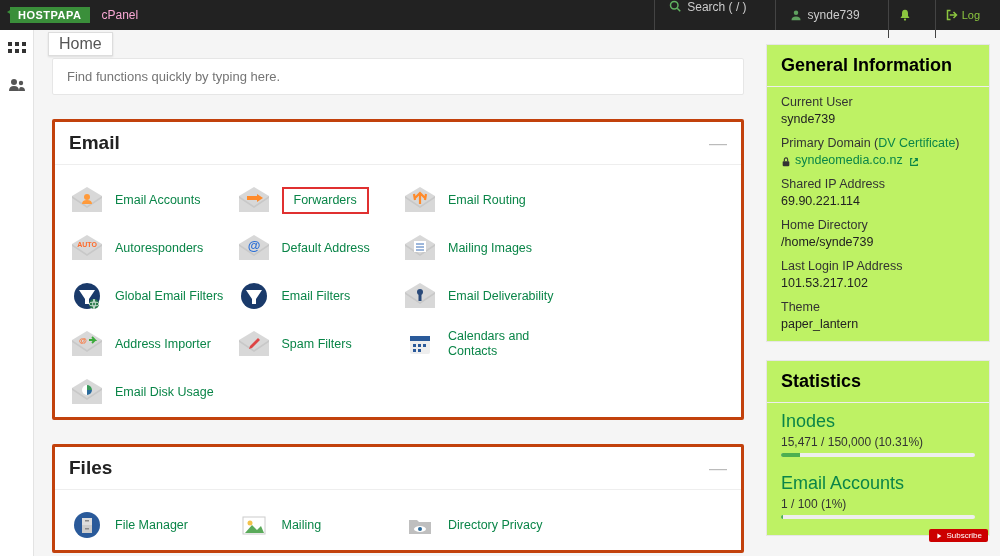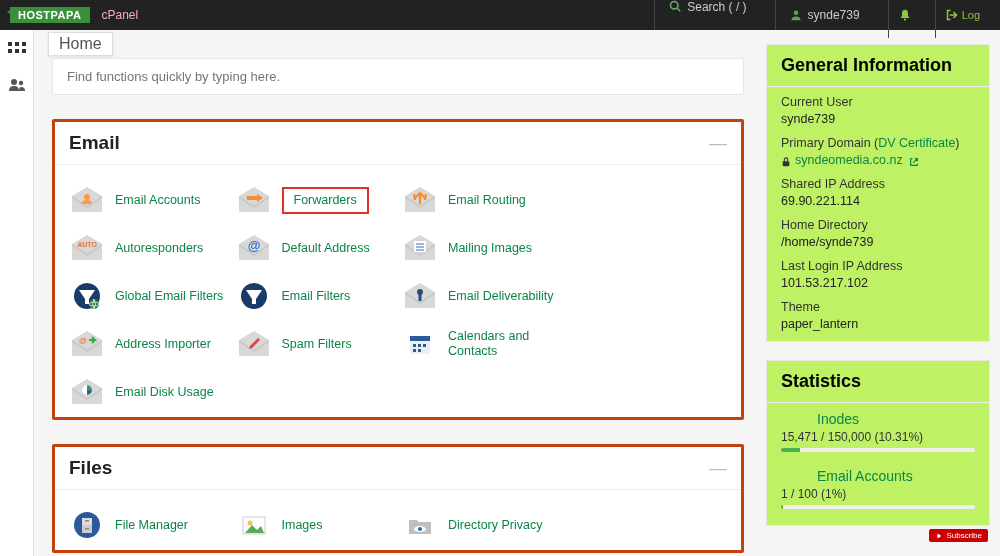--- a/index.html
+++ b/index.html
@@ -45,21 +45,21 @@
 .info-row { padding: 8px 14px 2px 14px; }
 .info-label { color: #333; font-size: 12.5px; margin-bottom: 3px; }
 .info-label .dv { color: #0a8548; }
 .info-val { color: #222; font-size: 12.5px; }
 .lockline { display: flex; align-items: flex-end; gap: 4px; }
 .lockline svg { width: 10px; height: 10px; }
 .link-green { color: #0a8548; }
 .ext-ic { width: 10px; height: 10px; margin-left: 2px; color: #0a8548; }
 .server-info { color: #0a8548; padding: 8px 14px 4px 14px; font-size: 12.5px; }
 
-.stat-head { color: #0a8548; font-size: 14px; margin-bottom: 3px; margin-left: 36px; }
+.stat-head { color: #0a8548; font-size: 18px; margin-bottom: 3px; }
 .stat-val { color: #333; font-size: 12px; margin-bottom: 4px; }
 .prog { height: 4px; background: #eee; border-radius: 2px; overflow: hidden; margin-bottom: 6px; }
 .prog-fill { height: 100%; background: #4caf50; }
 
 .subscribe-badge { position: fixed; bottom: 14px; right: 12px; background: #cc0000; color: #fff; font-size: 8px; padding: 2px 6px; border-radius: 2px; display: flex; align-items: center; gap: 3px; }
 .subscribe-badge svg { width: 8px; height: 8px; }
 
 
 .env-base { fill: #d8d8d8; }
 .env-flap { fill: #c8c8c8; }
@@ -307,21 +307,21 @@
           <span class="item-label">File Manager</span>
         </div>
         <div class="item">
           <span class="item-ic">
               <svg viewBox="0 0 34 28">
                 <rect x="6" y="6" width="22" height="17" fill="#fff" stroke="#ccc"></rect>
                 <circle cx="13" cy="12" r="2.5" fill="#f2c24b"></circle>
                 <path d="M8 22 L15 14 L20 19 L24 15 L27 22 Z" fill="#5aaa5a"></path>
               </svg>
             </span>
-          <span class="item-label">Images</span>
+          <span class="item-label">Mailing</span>
         </div>
         <div class="item">
           <span class="item-ic">
               <svg viewBox="0 0 34 28">
                 <path d="M6 9 L14 9 L16 11 L28 11 L28 23 L6 23 Z" fill="#bfbfbf"></path>
                 <ellipse cx="17" cy="18" rx="6" ry="3" fill="#fff"></ellipse>
                 <circle cx="17" cy="18" r="2" fill="#2a6a9a"></circle>
               </svg>
             </span>
           <span class="item-label">Directory Privacy</span>

